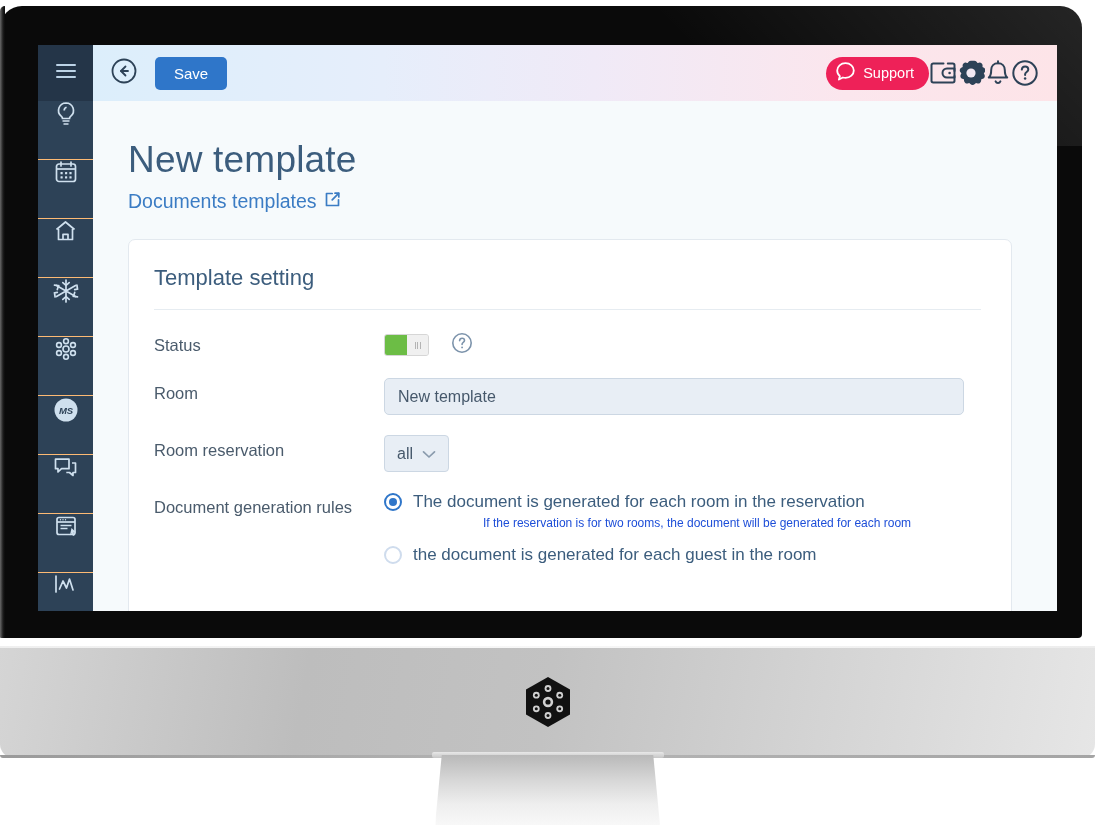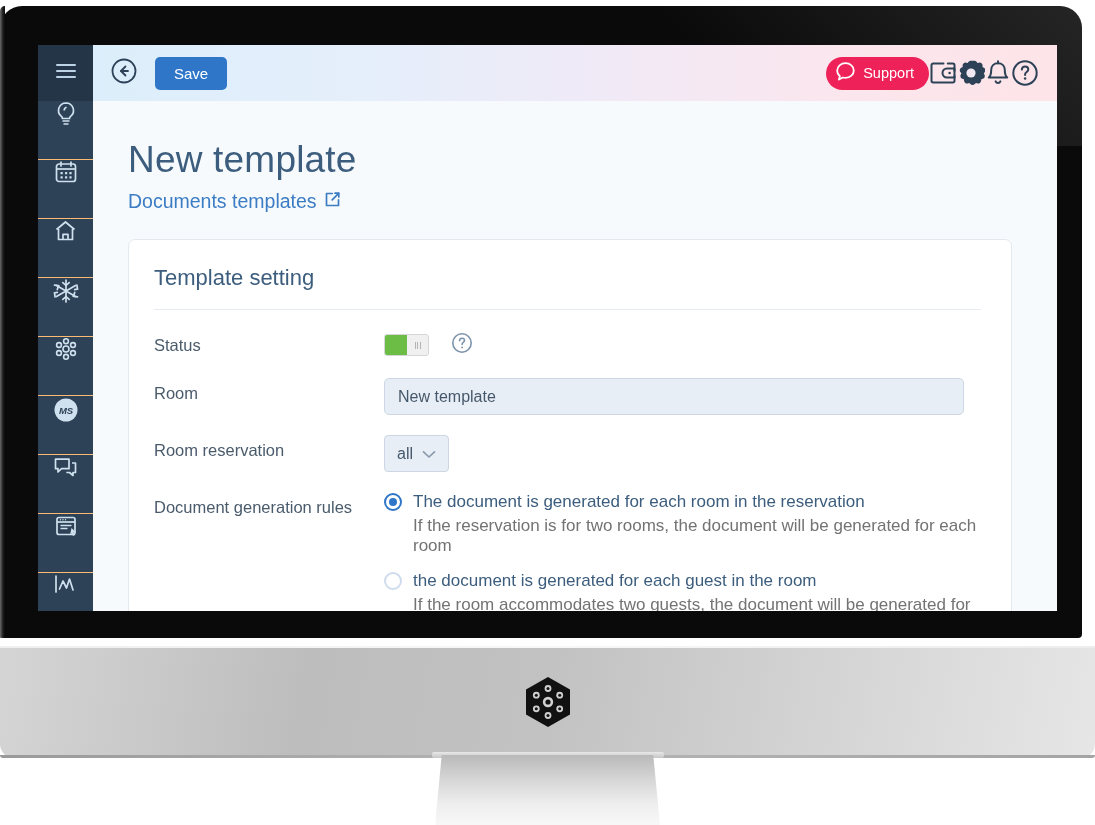--- a/index.html
+++ b/index.html
@@ -272,23 +272,24 @@
   }
   .radio.checked { border-color: #2f76c9; }
   .radio.checked::after {
     content: "";
     position: absolute; left: 3px; top: 3px;
     width: 8px; height: 8px; border-radius: 50%;
     background: #2f76c9;
   }
   .radio-label { font-size: 17px; color: #3c5d7d; }
   .radio-desc {
-    font-size: 17px;
-    color: #737373;
+    font-size: 12px;
+    color: #1d4ed8;
     margin: 4px 0 0 29px;
+    text-align: center;
   }
 </style>
 </head>
 <body>
 
 <div class="monitor-wrap">
 
   <div class="bezel">
     <div class="bezel-sheen"></div>
   </div>
@@ -539,21 +540,20 @@
                 <span class="radio-label">The document is generated for each room in the reservation</span>
               </label>
               <div class="radio-desc">If the reservation is for two rooms, the document will be generated for each room</div>
             </div>
 
             <div class="radio-opt">
               <label class="radio-line">
                 <span class="radio"></span>
                 <span class="radio-label">the document is generated for each guest in the room</span>
               </label>
-              <div class="radio-desc">If the room accommodates two guests, the document will be generated for both</div>
             </div>
 
           </div>
         </div>
 
       </div>
     </div>
   </div>
 
   <div class="chin">

